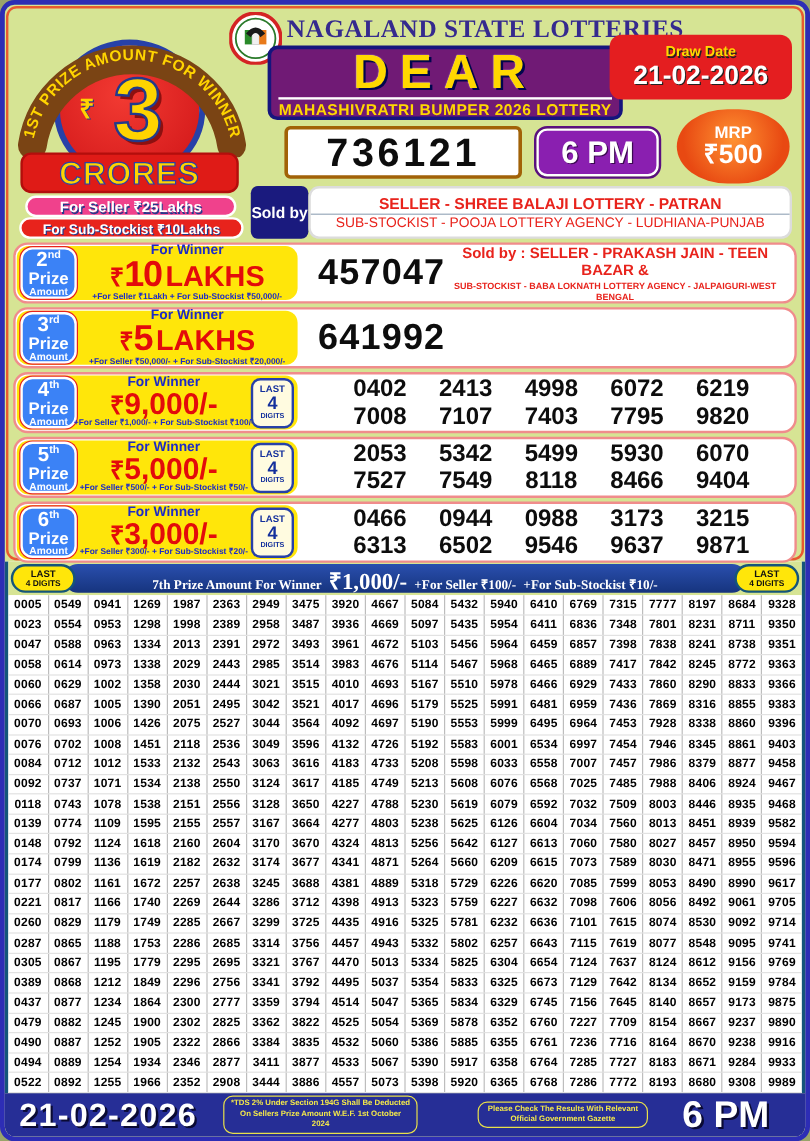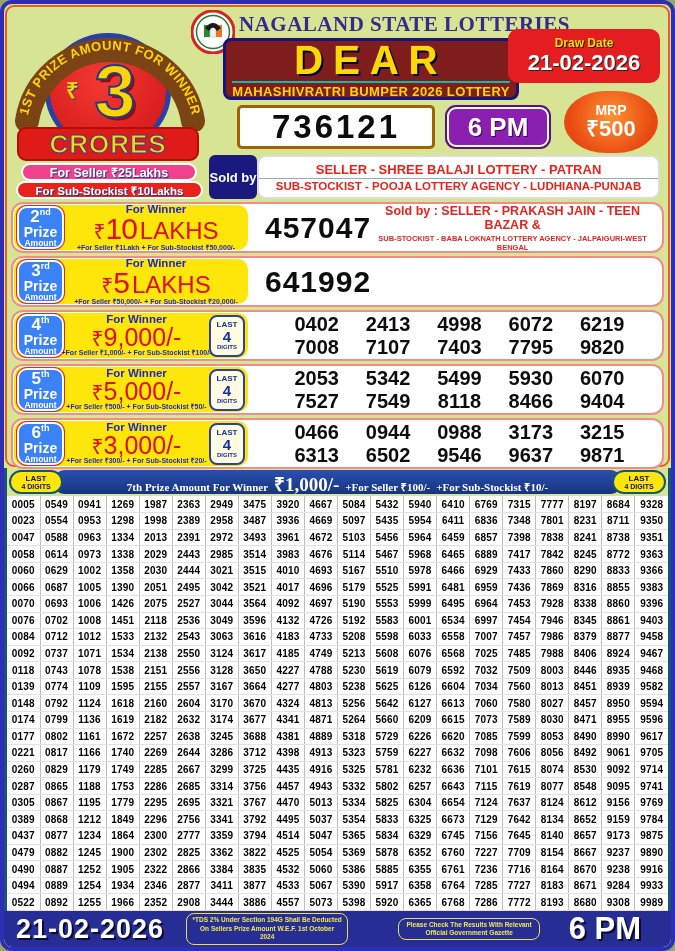--- a/index.html
+++ b/index.html
@@ -35,26 +35,26 @@
              text-shadow:1px 1px 0 #223a8c; white-space:nowrap; }
   .fp-pill1 { left:8px; top:154px; width:176px; height:18px; background:#f0418c; font-size:12.5px; }
   .fp-pill2 { left:3px; top:172px; width:187px; height:18px; background:#e8231c; font-size:11.5px; }
 
   
   .logo { position:absolute; left:180px; top:1px; width:44px; height:44px; }
   .org-title { position:absolute; left:228px; top:3px; width:420px;
                font-family:"Liberation Serif", serif; font-weight:700; font-size:21px;
                color:#352a8e; letter-spacing:.5px; white-space:nowrap; }
   .dear-box { position:absolute; left:212px; top:29px; width:296px; height:62px;
-              background:#7f1d1d; border:3px solid #15157d; border-radius:8px;
+              background:#701a75; border:3px solid #15157d; border-radius:8px;
               display:flex; flex-direction:column; align-items:center; justify-content:center; }
   .dear-word { color:#ffd800; font-size:40px; font-weight:800; letter-spacing:10px; line-height:1;
                text-shadow:2px 2px 0 #00064d, 0 0 1px #fff; }
   .dear-sub { color:#ffd800; font-size:13px; font-weight:700; letter-spacing:.4px; margin-top:1px;
-              border-top:2px solid #14b8a6; padding-top:1px; white-space:nowrap; }
+              border-top:2px solid #ffffff; padding-top:1px; white-space:nowrap; }
   .drawdate-box { position:absolute; right:4px; top:20px; width:152px; height:54px;
                   background:#e41e20; border-radius:10px; display:flex; flex-direction:column;
                   align-items:center; justify-content:center; }
   .drawdate-label { color:#ffd800; font-size:12px; font-weight:700; text-shadow:1px 1px 0 #222; }
   .drawdate-value { color:#fff; font-size:22px; font-weight:800; text-shadow:1px 1px 0 #222; }
   .ticket-box { position:absolute; left:226px; top:96px; width:198px; height:44px; background:#fff;
                 border:3px solid #a16207; border-radius:5px; display:flex; align-items:center;
                 justify-content:center; font-size:33px; font-weight:800; letter-spacing:3px; color:#0d0d0d; }
   .time-box { position:absolute; left:436px; top:98px; width:102px; height:40px; background:#8a1fb0;
               border:2px solid #fff; outline:2px solid #5a0f80; border-radius:9px;
@@ -66,38 +66,38 @@
              display:flex; flex-direction:column; align-items:center; justify-content:center; }
   .mrp-label { color:#fff; font-size:14px; font-weight:800; line-height:1; }
   .mrp-value { color:#fff; font-size:22px; font-weight:800; line-height:1.05; }
   .soldby-row { position:absolute; left:198px; right:4px; top:146px; height:44px; display:flex; gap:0; }
   .soldby-chip { width:48px; background:#1a1a7e; border-radius:6px; color:#fff; font-size:13px;
                  font-weight:700; display:flex; align-items:center; justify-content:center; text-align:center; }
   .soldby-lines { flex:1; background:#fff; border:2px solid #dcdcdc; border-radius:9px;
                   display:flex; flex-direction:column; justify-content:center; text-align:center; }
   .soldby-line1 { color:#e8231c; font-size:13px; font-weight:800; border-bottom:1.5px solid #9ab;
                   padding-bottom:1px; }
-  .soldby-line2 { color:#e8231c; font-size:11.5px; font-weight:700; padding-top:1px; }
+  .soldby-line2 { color:#e8231c; font-size:11.5px; font-weight:400; padding-top:1px; }
 
   
   .prize-row { position:relative; height:51px; margin-top:3px; background:#fff;
                border:2px solid #f08c8c; border-radius:12px; display:flex; align-items:stretch; }
   .pbadge { width:234px; background:#ffe60a; border-radius:10px; margin:1px;
             display:flex; align-items:center; padding:1px 3px; gap:3px; }
   .ord { width:47px; height:43px; background:#3b82f6; border:2px solid #fff; border-radius:10px;
          box-shadow:0 0 0 1px #e8231c; color:#fff; text-align:center; line-height:1;
          display:flex; flex-direction:column; justify-content:center; flex-shrink:0; }
   .ord-top { font-size:17px; font-weight:800; }
   .ord-suf { font-size:9px; font-weight:800; vertical-align:super; }
   .ord-l1 { font-size:14px; font-weight:700; }
   .ord-l2 { font-size:8.5px; font-weight:700; }
   .amt-wrap { flex:1; display:flex; flex-direction:column; align-items:center; justify-content:center;
               min-width:0; }
   .forwinner { color:#1c2ac8; font-size:11.5px; font-weight:800; line-height:1; }
-  .amt-line { color:#e30b0b; font-weight:400; line-height:.95; white-space:nowrap; }
+  .amt-line { color:#e30b0b; font-weight:700; line-height:.95; white-space:nowrap; }
   .amt-line .cur { font-size:21px; }
   .amt-line .val { font-size:30px; letter-spacing:-1px; }
   .amt-line .unit { font-size:24px; margin-left:3px; }
   .row-cash .amt-line .val { font-size:25px; letter-spacing:0; }
   .bonus { color:#1c2ac8; font-size:7px; font-weight:800; line-height:1.1; white-space:nowrap; }
   .l4chip { width:36px; height:42px; background:#fffbe0; border:2px solid #2741a8; border-radius:8px;
             text-align:center; color:#14309c; line-height:1; display:flex; flex-direction:column;
             justify-content:center; flex-shrink:0; }
   .l4-top { font-size:8px; font-weight:800; }
   .l4-mid { font-size:15px; font-weight:800; }

